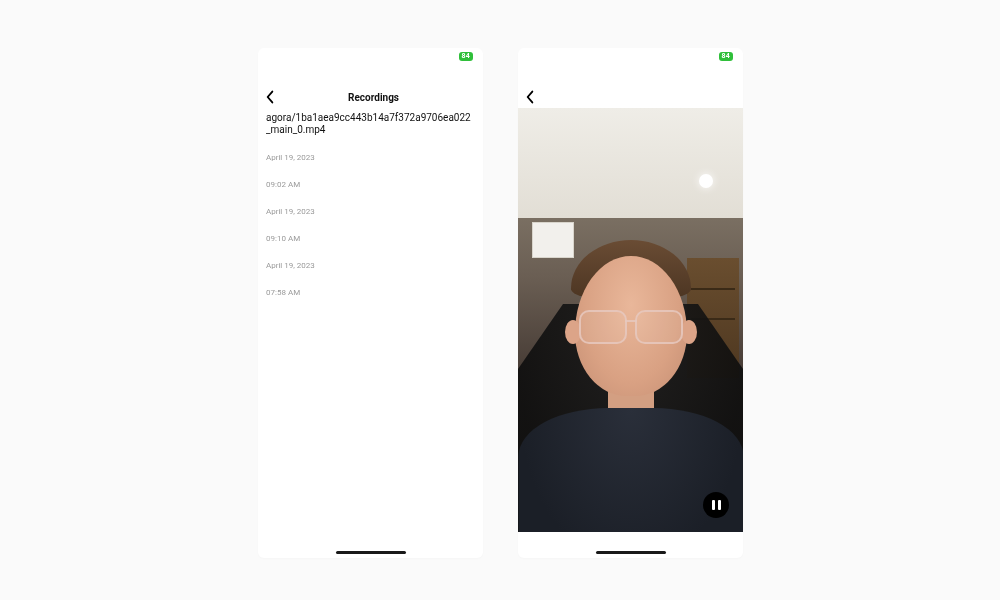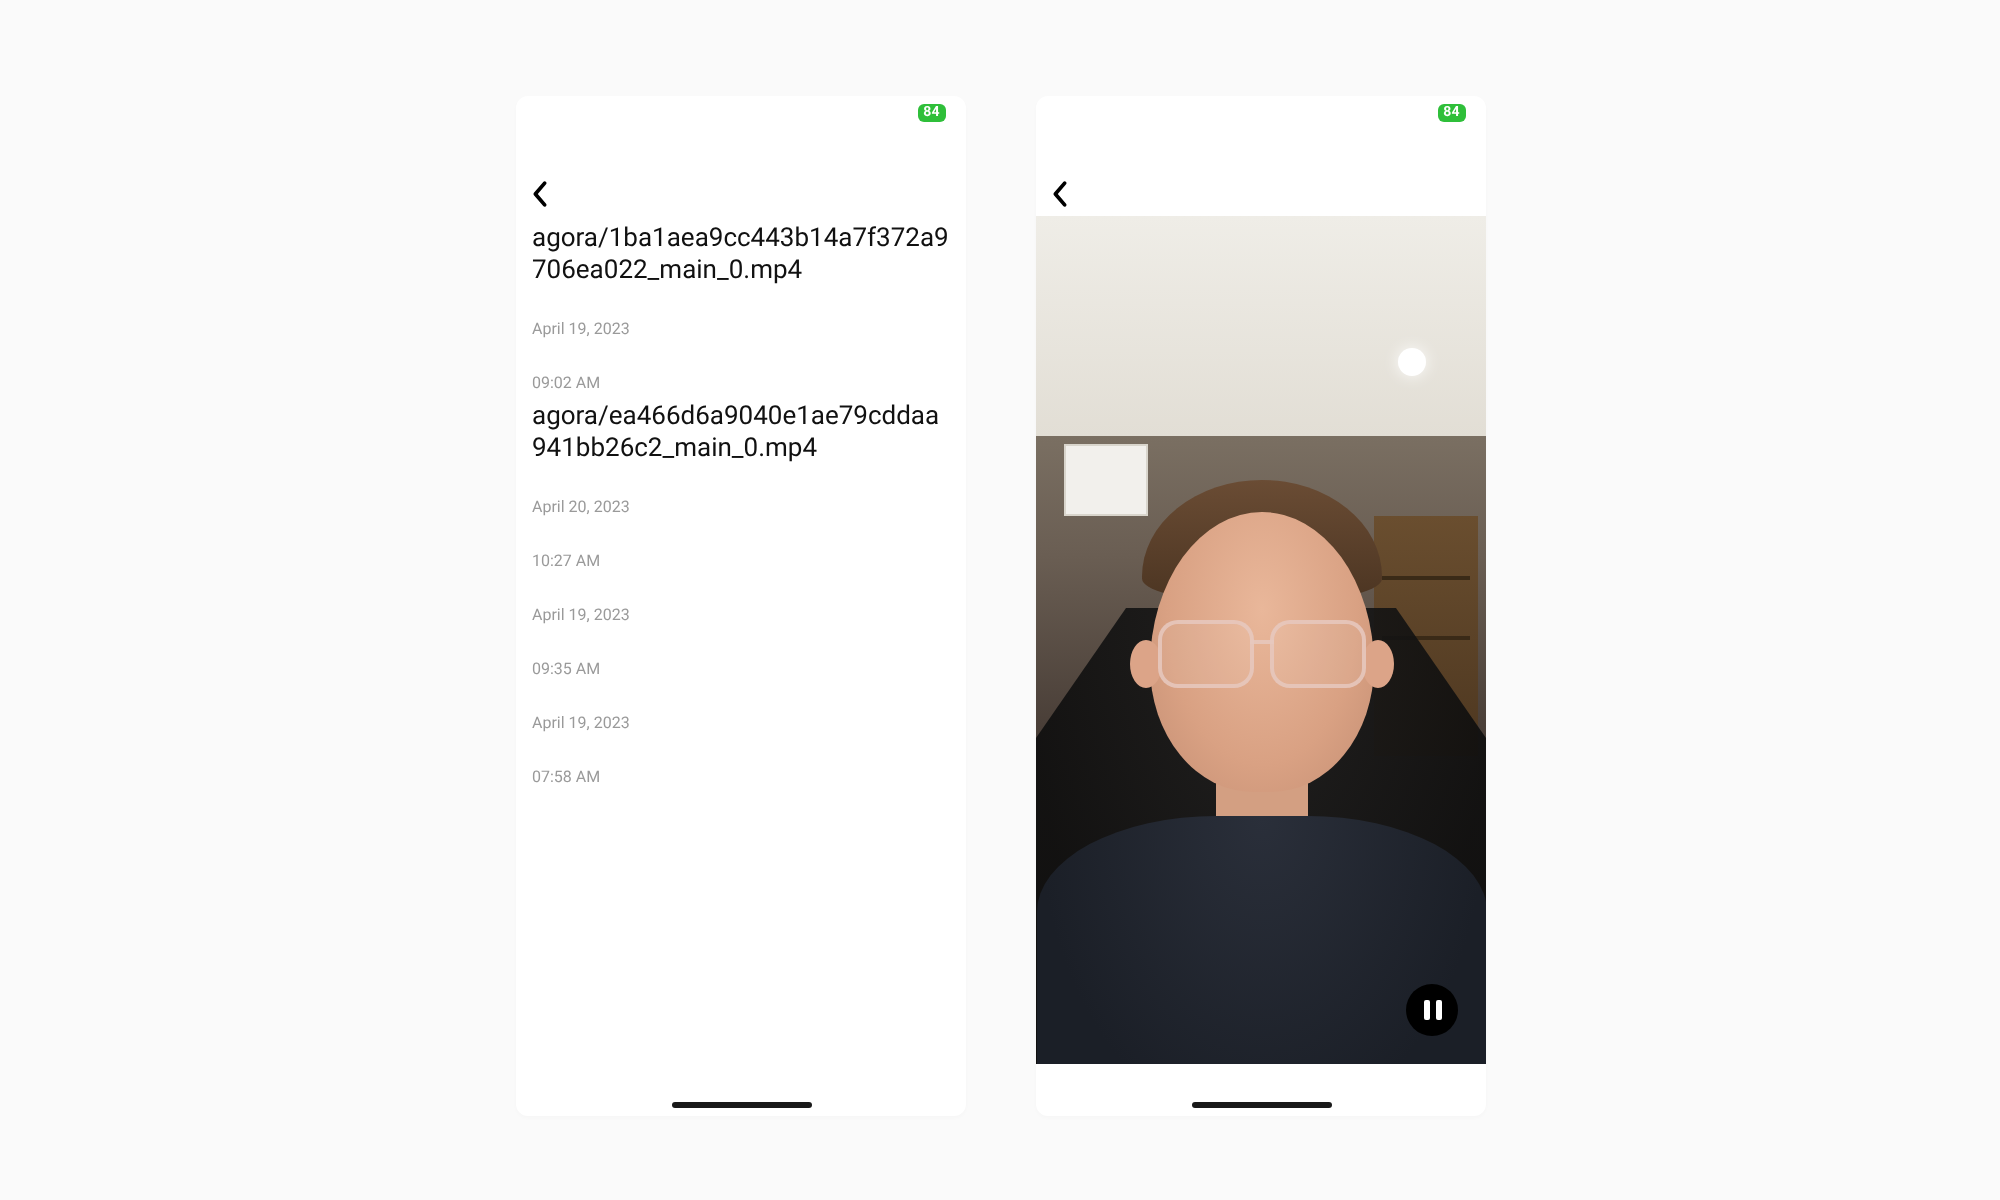--- a/index.html
+++ b/index.html
@@ -81,21 +81,21 @@
     top: 64px;
     left: 0;
     right: 0;
     bottom: 0;
     padding: 0 8px;
   }
   .item {
     margin-bottom: 4px;
   }
   .fname {
-    font-size: 13px;
+    font-size: 10px;
     font-weight: 400;
     color: #111;
     line-height: 1.2;
     word-break: break-all;
   }
   .meta {
     font-size: 8px;
     color: #9a9a9a;
     line-height: 1.25;
     margin-top: 17px;
@@ -207,36 +207,32 @@
     <div class="statusbar">
       <span class="battery-badge">84</span>
     </div>
 
     <div class="navrow">
       <div class="back-btn">
         <svg viewBox="0 0 12 18">
           <path d="M9 2 L3 9 L9 16" stroke="#000" stroke-width="2.4" fill="none" stroke-linecap="round" stroke-linejoin="round"></path>
         </svg>
       </div>
+      <div class="navtitle">Recordings</div>
     </div>
 
     <div class="list">
       <div class="item">
         <div class="fname">agora/1ba1aea9cc443b14a7f372a9706ea022_main_0.mp4</div>
         <div class="meta">April 19, 2023</div>
         <div class="meta">09:02 AM</div>
       </div>
       <div class="item">
-        <div class="fname">agora/ea466d6a9040e1ae79cddaa941bb26c2_main_0.mp4</div>
-        <div class="meta">April 20, 2023</div>
-        <div class="meta">10:27 AM</div>
-      </div>
-      <div class="item">
         <div class="meta">April 19, 2023</div>
-        <div class="meta">09:35 AM</div>
+        <div class="meta">09:10 AM</div>
       </div>
       <div class="item">
         <div class="meta">April 19, 2023</div>
         <div class="meta">07:58 AM</div>
       </div>
     </div>
 
     <div class="home-indicator"></div>
   </div>
 

